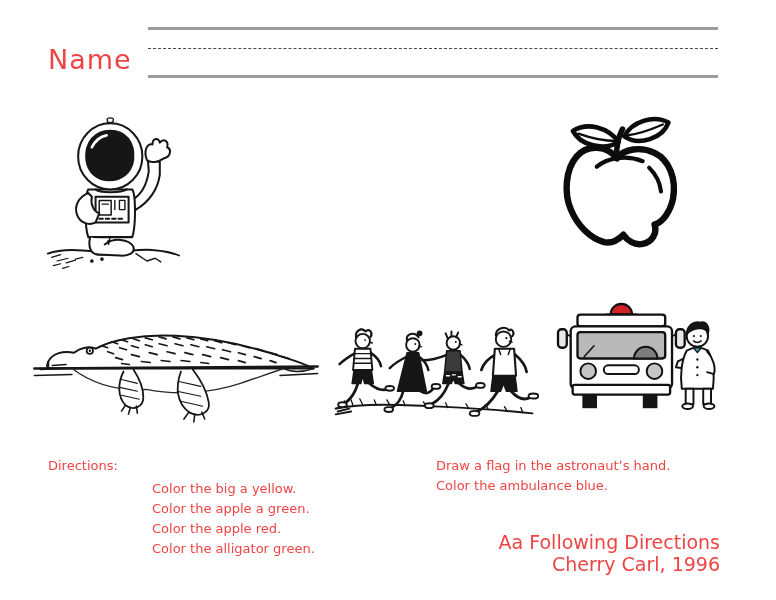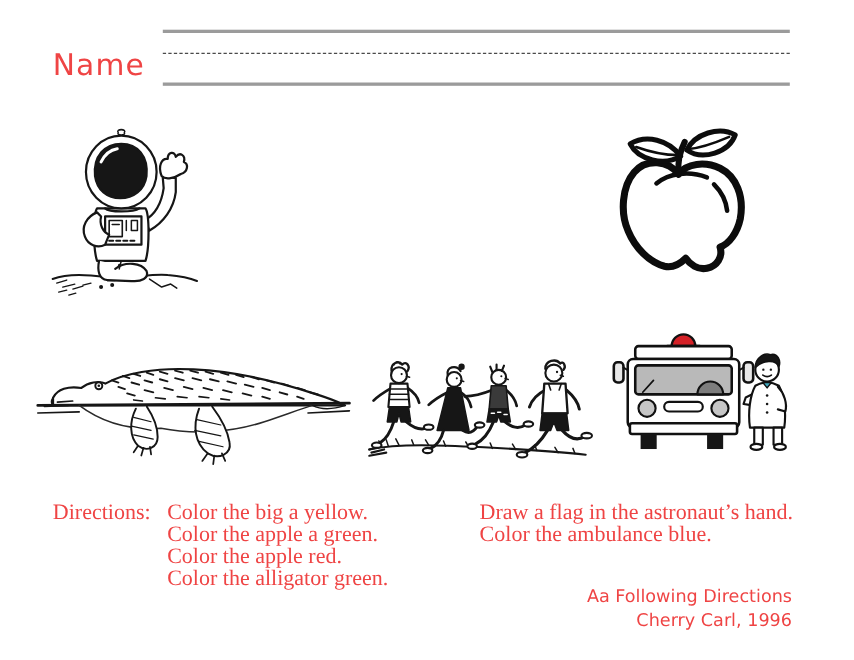--- a/index.html
+++ b/index.html
@@ -5,25 +5,25 @@
   html,body { margin:0; padding:0; background:#ffffff; }
   .page {
     position:relative; width:776px; height:600px; background:#ffffff;
     font-family:"DejaVu Sans", sans-serif; color:#ef4444; overflow:hidden;
   }
   .abs { position:absolute; }
   .name-label { left:48px; top:44px; font-size:27px; letter-spacing:1px; }
   .write-line { left:148px; width:570px; height:0; }
   .line-solid { border-top:3px solid #9b9b9b; }
   .line-dashed { border-top:1.5px dashed #4a4a4a; }
-  .dir-text { font-size:20px; line-height:20px; white-space:nowrap;font-family:Liberation Serif, serif; }
+  .dir-text { font-size:13px; line-height:20px; white-space:nowrap; }
   .dir-label { left:48px; top:456px; }
-  .dir-col1 { left:152px; top:456px; }
+  .dir-col1 { left:152px; top:479px; }
   .dir-col2 { left:436px; top:456px; }
-  .footer { right:56px; top:531px; text-align:right; font-size:16px; line-height:22px; }
+  .footer { right:56px; top:531px; text-align:right; font-size:19px; line-height:22px; }
   svg { display:block; }
 </style>
 </head>
 <body>
 
 <div class="page">
 
   <div class="abs name-label">Name</div>
   <div class="abs write-line line-solid" style="top:27px;"></div>
   <div class="abs write-line line-dashed" style="top:48px;"></div>

